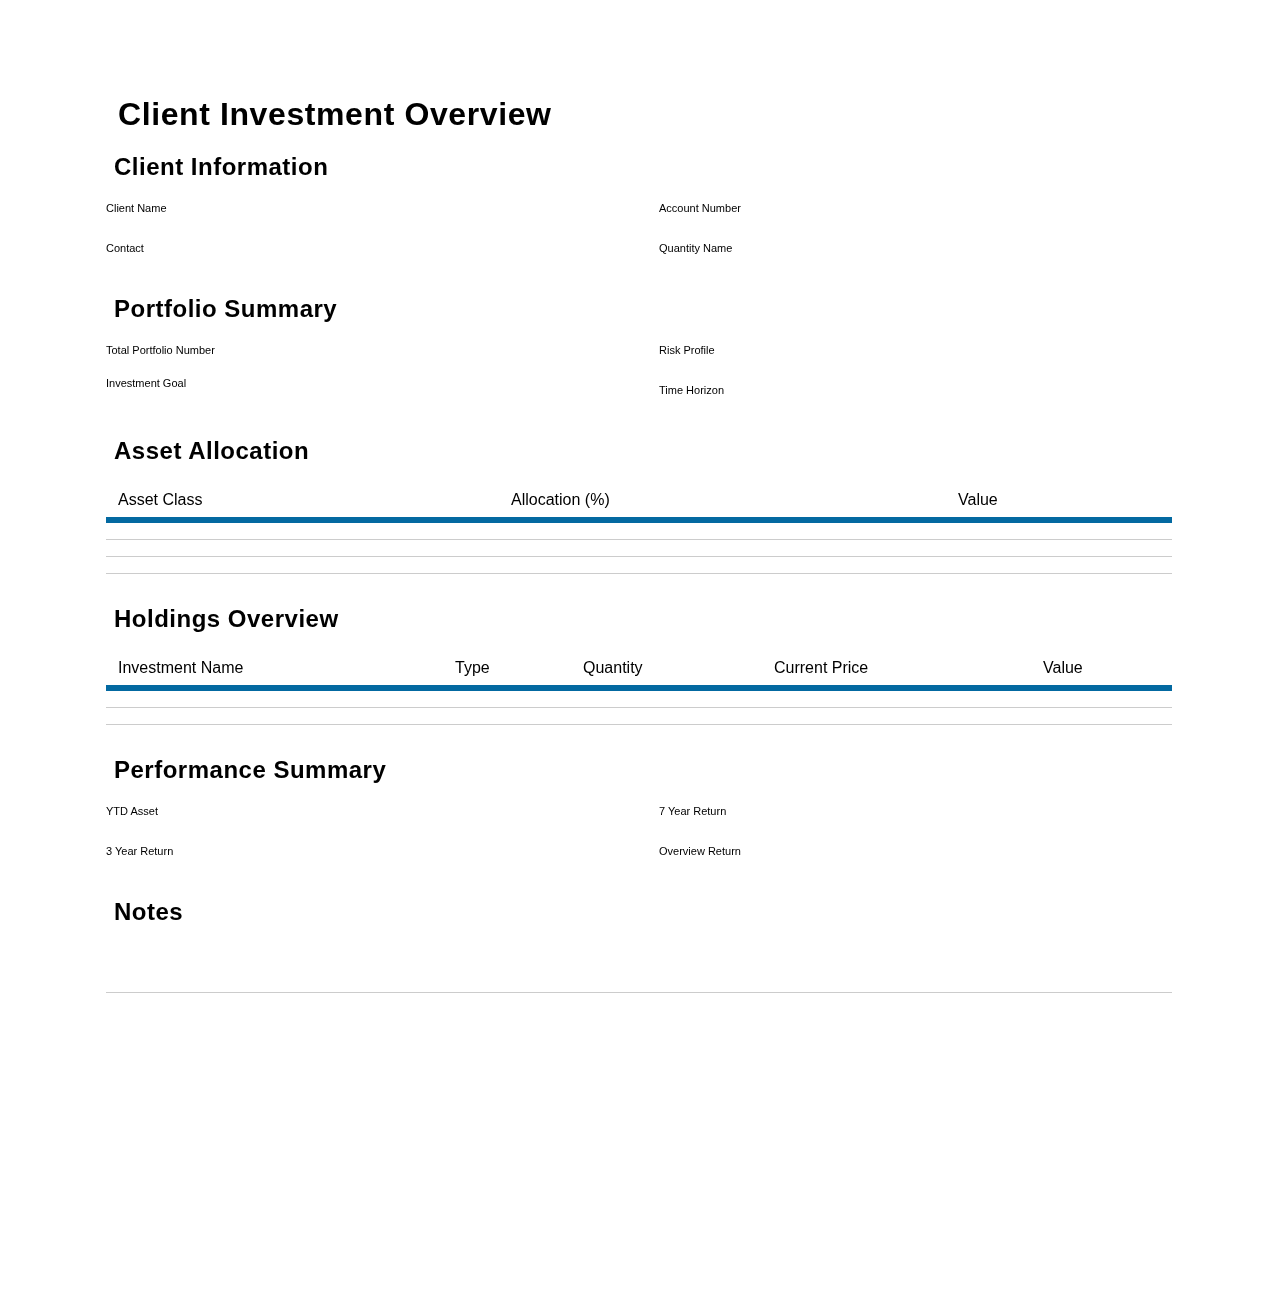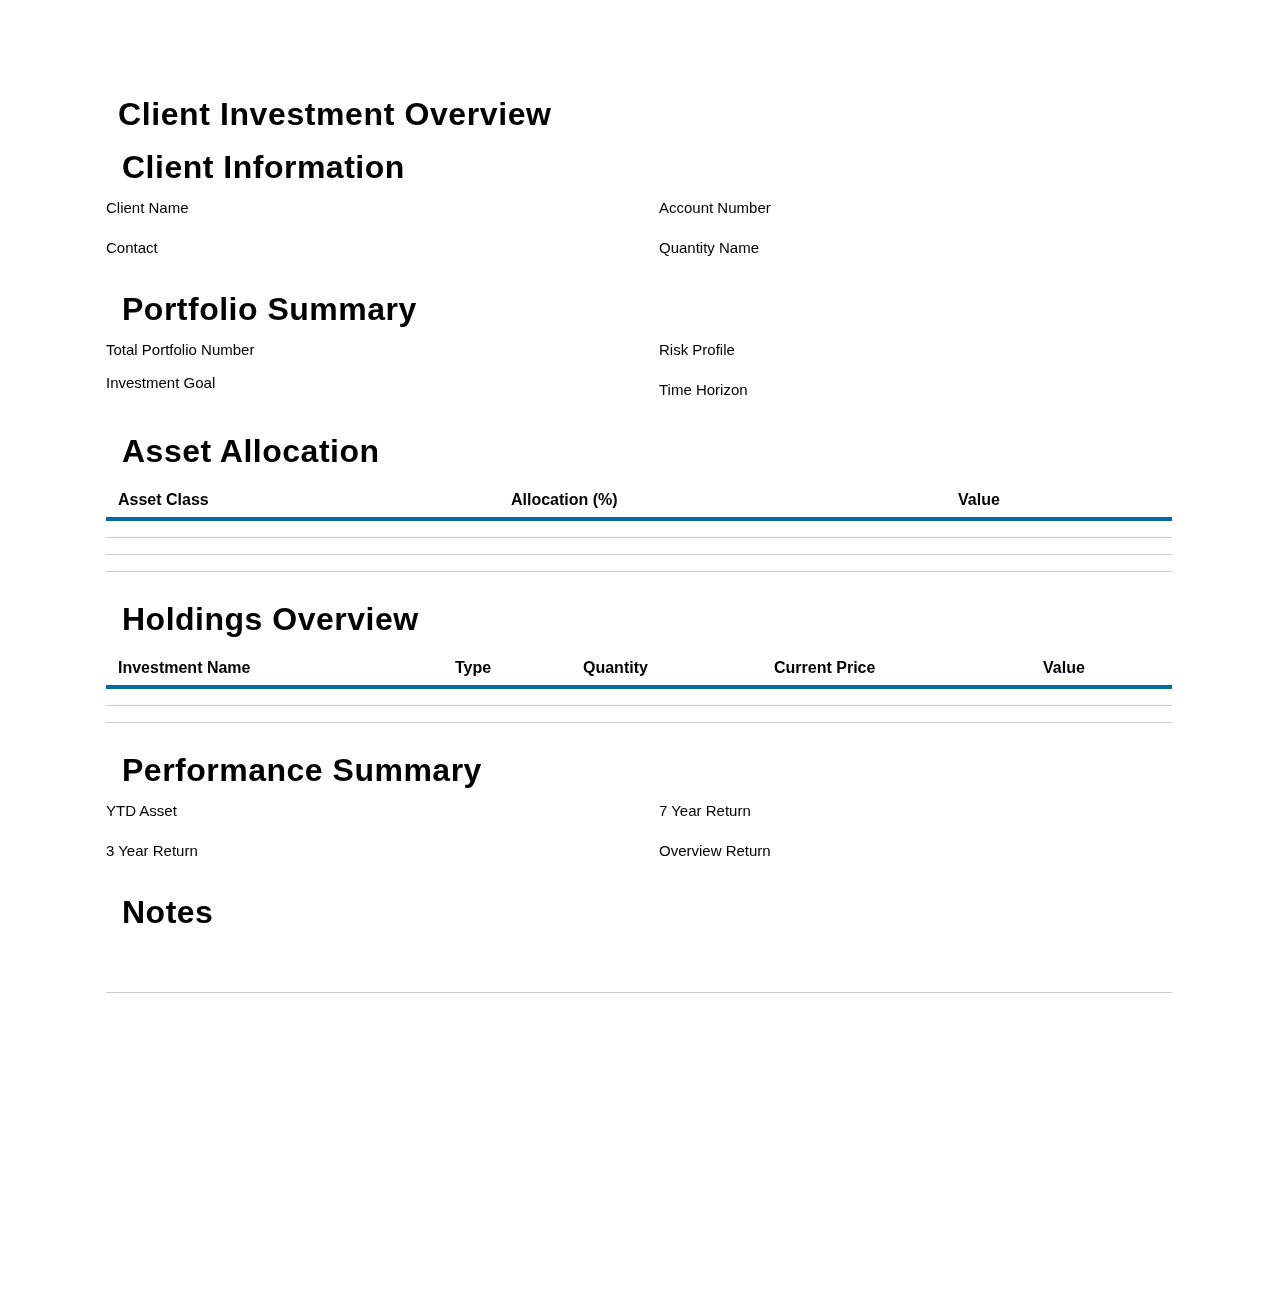--- a/index.html
+++ b/index.html
@@ -8,35 +8,35 @@
     font-family: "Liberation Sans", sans-serif;
     color: #000;
     position: relative;
   }
   .page { position: absolute; left: 106px; top: 0; width: 1066px; }
   h1 {
     position: absolute; left: 0; top: 82px; margin: 12px;
     font-size: 32px; font-weight: bold; letter-spacing: 0.6px; line-height: 40px;
   }
   h2 {
-    position: absolute; left: 16px; margin: 0;
-    font-size: 32px; font-weight: bold; letter-spacing: 0.5px; line-height: 30px; text-align: right;
+    position: absolute; left: 8px; margin: 0;
+    font-size: 24px; font-weight: bold; letter-spacing: 0.5px; line-height: 30px; text-align: right;
   }
   .field {
-    position: absolute; font-size: 15px; line-height: 18px;
+    position: absolute; font-size: 11px; line-height: 18px;
   }
   .col-l { left: 0; }
   .col-r { left: 553px; }
   table.grid {
     position: absolute; left: 0; width: 1066px;
     border-collapse: collapse;
   }
   table.grid th {
-    font-size: 16px; font-weight: bold; text-align: left;
-    padding: 0 12px; height: 35px; border-bottom: 4px solid #0369a1;
+    font-size: 16px; font-weight: normal; text-align: left;
+    padding: 0 12px; height: 35px; border-bottom: 6px solid #0369a1;
     vertical-align: middle;
   }
   table.grid td {
     height: 16px; padding: 0; border-bottom: 1px solid #cccccc;
   }
   .notes-box {
     position: absolute; left: 0; top: 935px; width: 1066px; height: 57px;
     border-bottom: 1px solid #cccccc;
   }
 </style>

